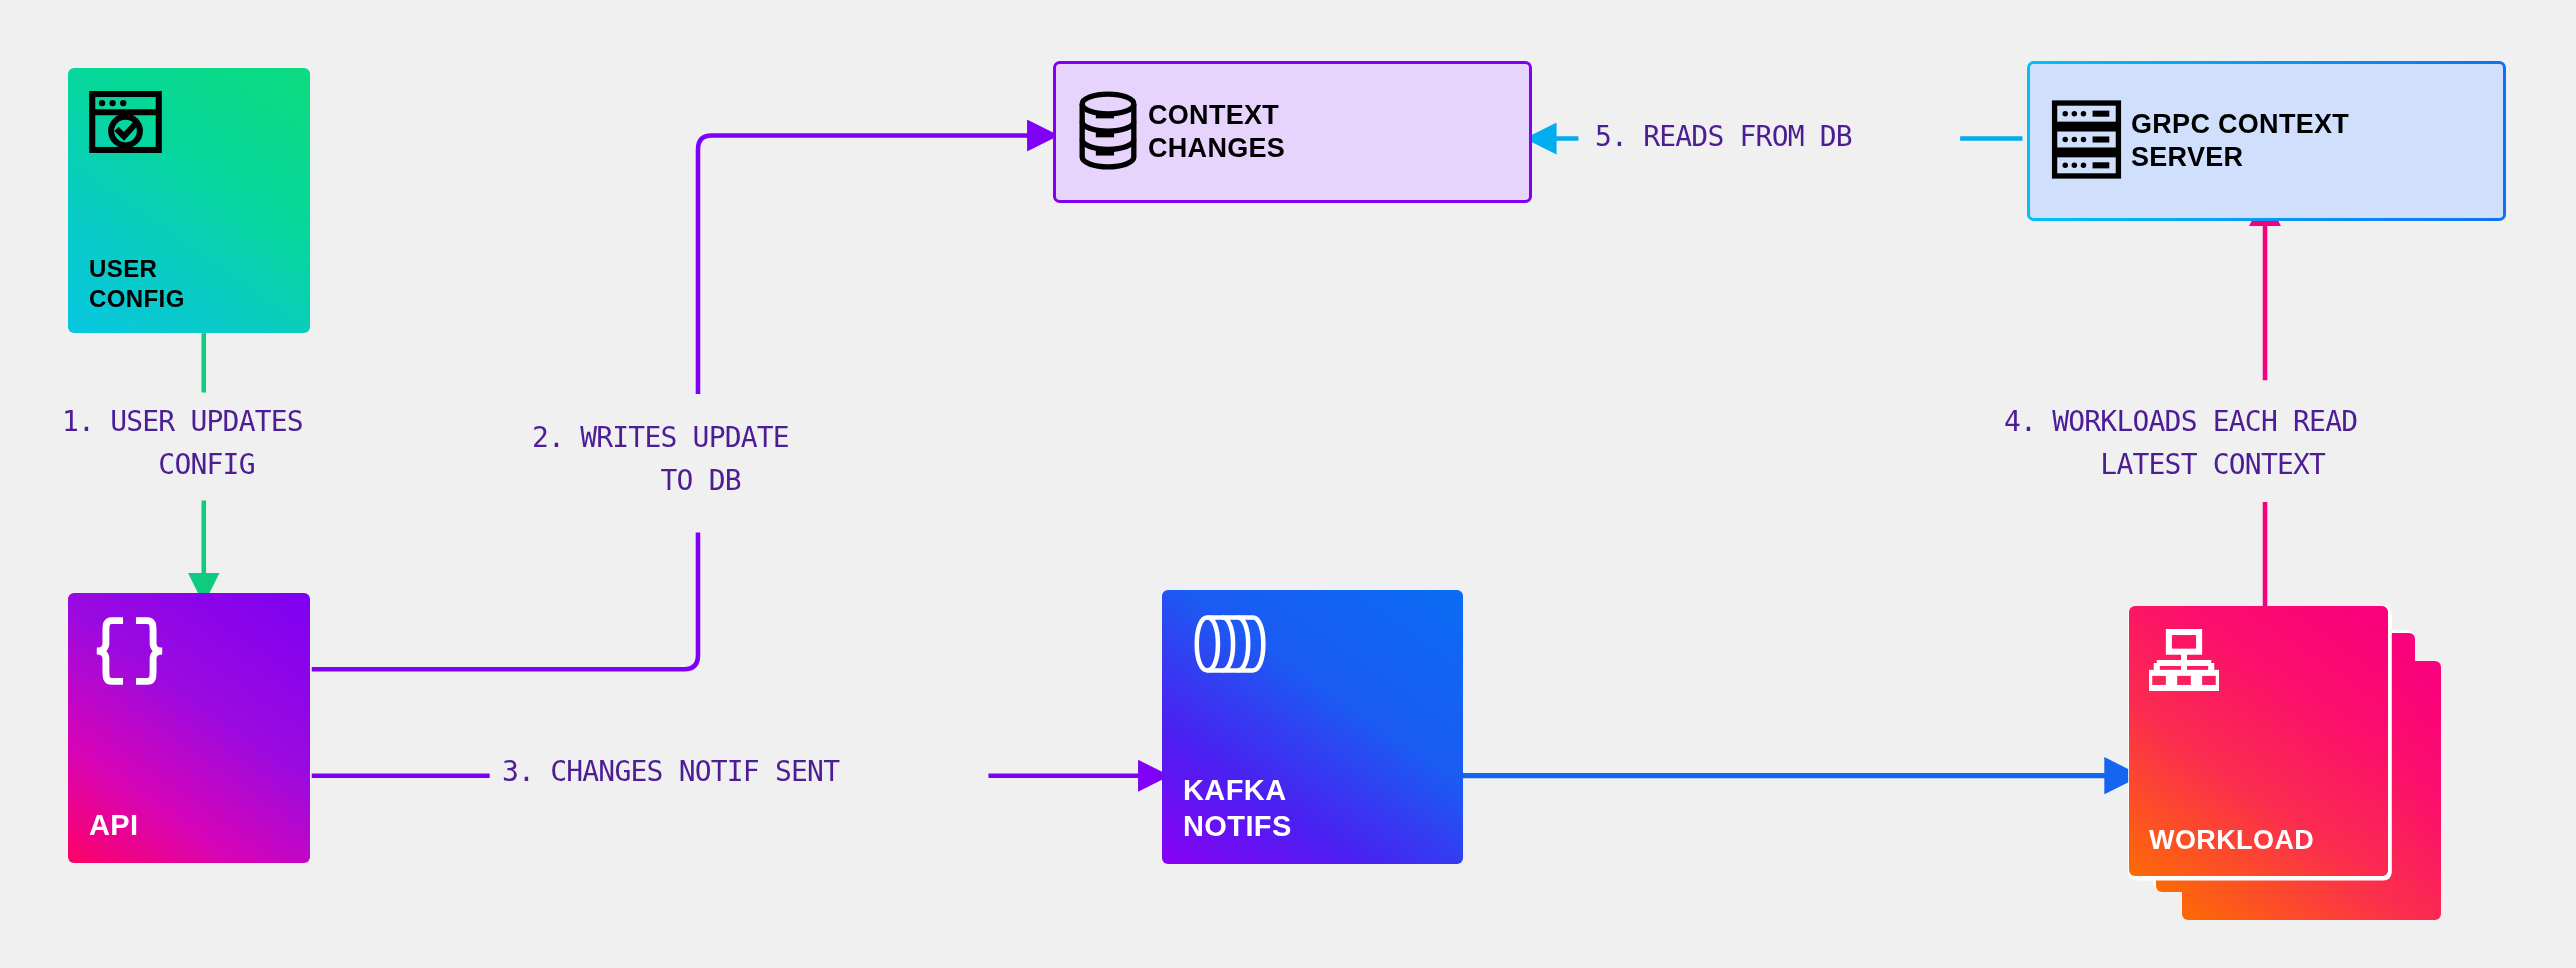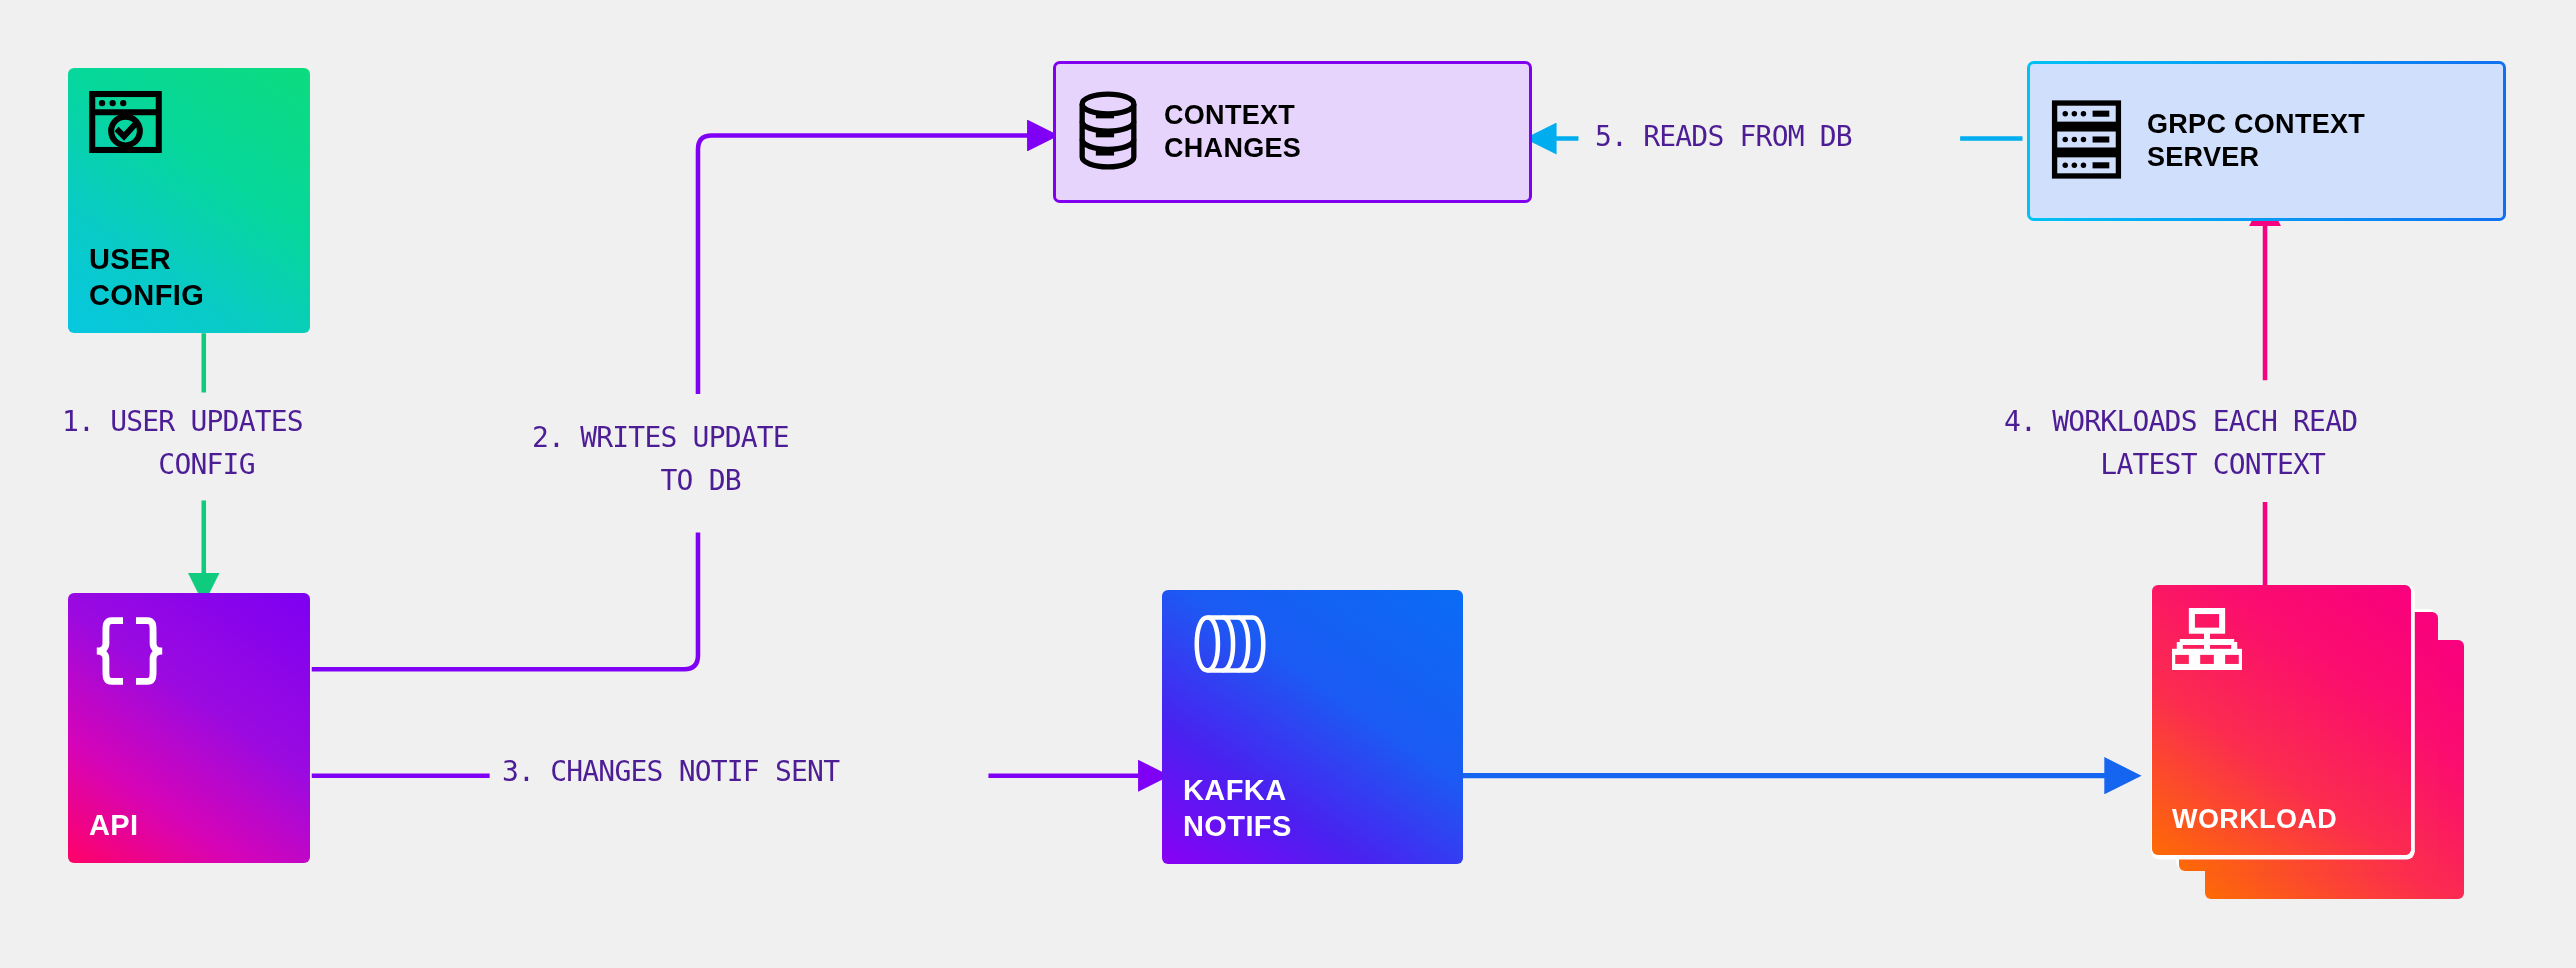--- a/index.html
+++ b/index.html
@@ -20,53 +20,53 @@
   }
   .card .icon{display:block;}
   .card .label{
     font-weight:bold;letter-spacing:0.4px;line-height:1.22;
   }
 
   #user-config{
     left:68px;top:68px;width:242px;height:265px;
     background:linear-gradient(215deg,#0ddb7f 0%,#06d79a 38%,#09cbc4 70%,#07c7e0 100%);
   }
-  #user-config .label{color:#000;font-size:29px;}
+  #user-config .label{color:#000;font-size:24px;}
 
   #api{
     left:68px;top:593px;width:242px;height:270px;
     background:linear-gradient(215deg,#7d00f2 0%,#9b0ae0 42%,#d504b8 72%,#ff0266 100%);
     gap:8px;
   }
   #api .label{color:#fff;font-size:29px;}
 
   #kafka{
     left:1162px;top:590px;width:301px;height:274px;
     background:linear-gradient(215deg,#0a6cf5 0%,#1b5bf3 40%,#4c1ff0 72%,#8a00f5 100%);
   }
   #kafka .label{color:#fff;font-size:29px;}
 
   
-  #workload{left:2129px;top:585px;width:364px;height:316px;margin-left:23px;}
+  #workload{left:2129px;top:606px;width:364px;height:316px;}
   .wl-card{
     position:absolute;border-radius:6px;
     background:linear-gradient(215deg,#f9007e 0%,#fb0d6e 30%,#fb2c4f 62%,#fd6b05 100%);
   }
   .wl-back2{left:53px;top:55px;width:259px;height:259px;}
   .wl-back1{left:27px;top:27px;width:259px;height:259px;
             box-shadow:-3px -3px 0 0 #fff;}
   .wl-front{left:0;top:0;width:259px;height:270px;
             box-shadow:1.5px 2.3px 0 2.3px #fff;
             display:flex;flex-direction:column;justify-content:space-between;
             padding:23px 20px 20px 20px;box-sizing:border-box;}
   .wl-front .label{color:#fff;font-weight:bold;font-size:27px;letter-spacing:0.4px;}
 
   
   .obox{
-    border-radius:6.8px;display:flex;align-items:center;gap:24px;
+    border-radius:6.8px;display:flex;align-items:center;gap:8px;
     padding:0 20px;box-sizing:border-box;
   }
   .obox .label{font-weight:bold;color:#000;font-size:27px;line-height:1.24;letter-spacing:0.3px;}
 
   #context-db{
     left:1053px;top:61px;width:479px;height:142px;
     background:#e6d4fd;border:3.8px solid #8200f2;
   }
   #grpc-server{
     left:2027px;top:61px;width:479px;height:160px;

